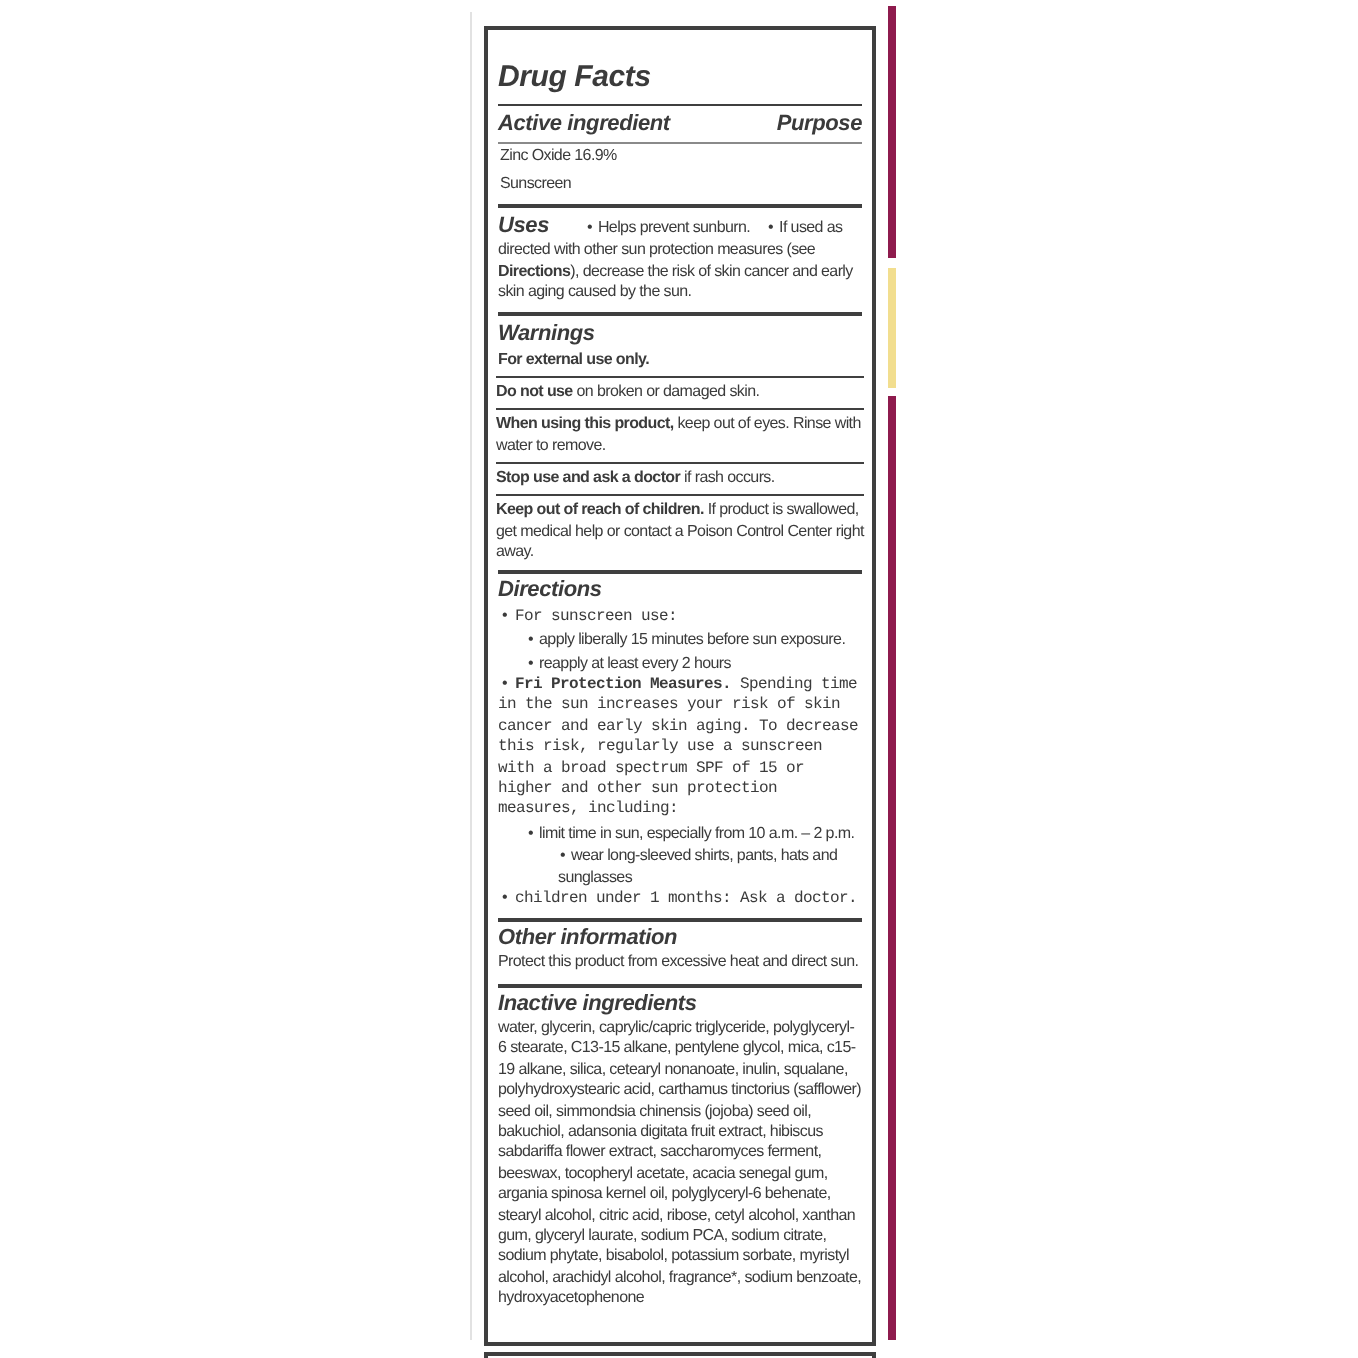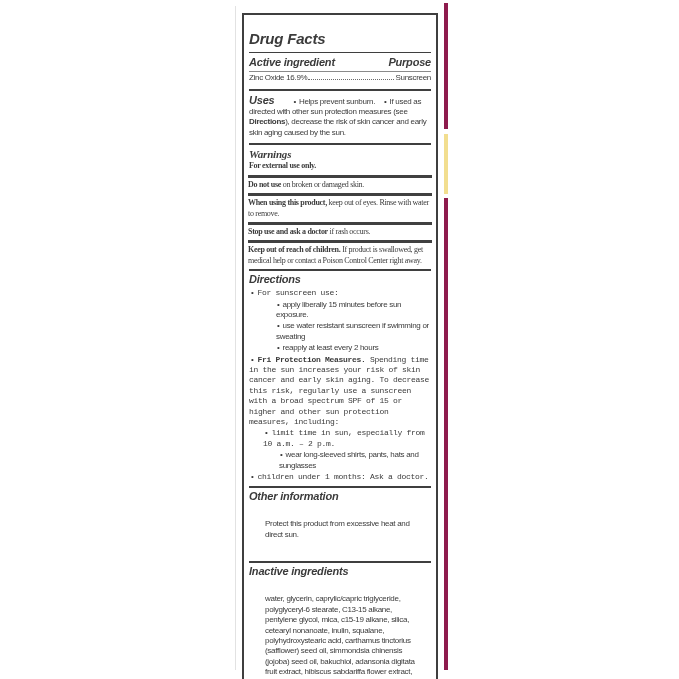--- a/index.html
+++ b/index.html
@@ -15,34 +15,34 @@
   .strip.maroon-bot{top:198px;height:472px;background:#8e1b4d;}
 
   
   .panel-wrap{position:absolute;left:242px;top:13px;width:196px;}
   .box{border:2px solid #3f3f3f;background:#fff;padding:11px 5px;box-sizing:border-box;}
   .sec{border-top:2px solid #3f3f3f;padding:2px 0 3px;}
   .sec.first{border-top:none;}
   .fs-body,{font-size:8px;}
   .h1{font-style:italic;font-weight:bold;font-size:15px;line-height:1.2;letter-spacing:-0.2px;padding:2px 0 1px;}
   .h2{font-style:italic;font-weight:bold;font-size:11px;line-height:1.2;letter-spacing:-0.2px;}
-  .body-t{font-size:8px;line-height:1.3;letter-spacing:-0.3px;}
+  .body-t{font-size:8px;line-height:1.3;letter-spacing:-0.3px;flex-direction:column;}
   .b{font-weight:bold;}
   .ai-heads{display:flex;justify-content:space-between;align-items:baseline;border-bottom:1px solid #8a8a8a;padding:1px 0 2px;}
   .ai-row{display:flex;align-items:baseline;padding:1px 0 2px;}
   .leader{flex:1;border-bottom:1.5px dotted #6a6a6a;margin:0 1px 2px 1px;height:6px;}
   .uses-p{margin:0;padding:1px 0 2px;}
   .uses-p .h2{margin-right:16px;}
   .blt{margin:0 3px 0 1px;}
   .gap-blt{margin-left:7px;}
   .w-head{padding:1px 0 3px;}
-  .w-row{border-top:3px solid #404040;padding:2px 0 3px;margin:0 -1px;}
+  .w-row{border-top:1px solid #404040;padding:2px 0 3px;margin:0 -1px;}
   .d-row{padding:0 0 1px;font-family:Liberation Mono, monospace;}
-  .d-sub{margin-left:27px;padding:0 0 1px;}
-  .oi-p,.ii-p{margin:16px;padding:0 0 2px;}
+  .d-sub{margin-left:14px;padding:0 0 1px;}
+  .oi-p,.ii-p{margin:0;padding:0 0 2px;}
   .q-box{margin-top:3px;display:flex;align-items:baseline;padding:2px 5px 3px;}
   .q-box .h2{margin-right:26px;}
 </style>
 </head>
 <body>
 
 <div class="face-edge"></div>
 <div class="strip maroon-top"></div>
 <div class="strip yellow-mid"></div>
 <div class="strip maroon-bot"></div>
@@ -68,21 +68,21 @@
     </div>
 
     <div class="sec">
       <p class="uses-p body-t">
         <span class="h2">Uses</span>
         <span class="blt">•</span><span>Helps prevent sunburn.</span>
         <span class="blt gap-blt">•</span><span>If used as directed with other sun protection measures (see </span><span class="b">Directions</span><span>), decrease the risk of skin cancer and early skin aging caused by the sun.</span>
       </p>
     </div>
 
-    <div class="sec" style="padding-bottom:0;font-family:Liberation Serif, serif;">
+    <div class="sec" style="padding-bottom:0;">
       <div class="w-head">
         <div class="h2">Warnings</div>
         <div class="body-t b">For external use only.</div>
       </div>
       <div class="w-row body-t">
         <span class="b">Do not use</span><span> on broken or damaged skin.</span>
       </div>
       <div class="w-row body-t">
         <span class="b">When using this product,</span><span> keep out of eyes. Rinse with water to remove.</span>
       </div>
@@ -96,29 +96,26 @@
 
     <div class="sec">
       <div class="h2" style="padding-bottom:2px;">Directions</div>
       <div class="d-row body-t">
         <span class="blt">•</span><span>For sunscreen use:</span>
       </div>
       <div class="d-sub body-t">
         <span class="blt">•</span><span>apply liberally 15 minutes before sun exposure.</span>
       </div>
       <div class="d-sub body-t">
-        <span class="blt">•</span><span>use water resistant sunscreen if swimming or sweating</span>
-      </div>
-      <div class="d-sub body-t">
         <span class="blt">•</span><span>reapply at least every 2 hours</span>
       </div>
       <div class="d-row body-t">
         <span class="blt">•</span><span class="b">Fri Protection Measures.</span><span> Spending time in the sun increases your risk of skin cancer and early skin aging. To decrease this risk, regularly use a sunscreen with a broad spectrum SPF of 15 or higher and other sun protection measures, including:</span>
       </div>
-      <div class="d-sub body-t" style="margin-left:14px;font-family:Liberation Mono, monospace;">
+      <div class="d-sub body-t" style="margin-left:14px;">
         <span class="blt">•</span><span>limit time in sun, especially from 10 a.m. – 2 p.m.</span>
       </div>
       <div class="d-sub body-t" style="margin-left:30px;">
         <span class="blt">•</span><span>wear long-sleeved shirts, pants, hats and sunglasses</span>
       </div>
       <div class="d-row body-t">
         <span class="blt">•</span><span>children under 1 months: Ask a doctor.</span>
       </div>
     </div>
 

